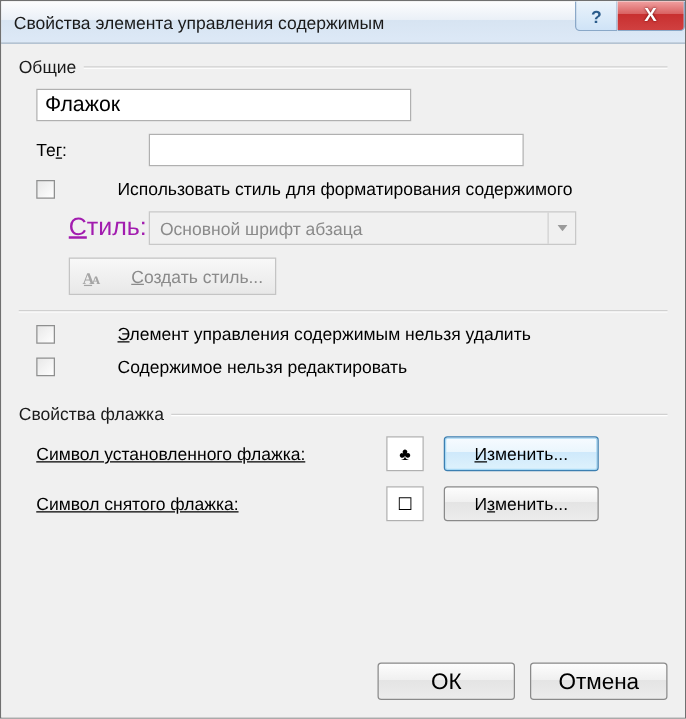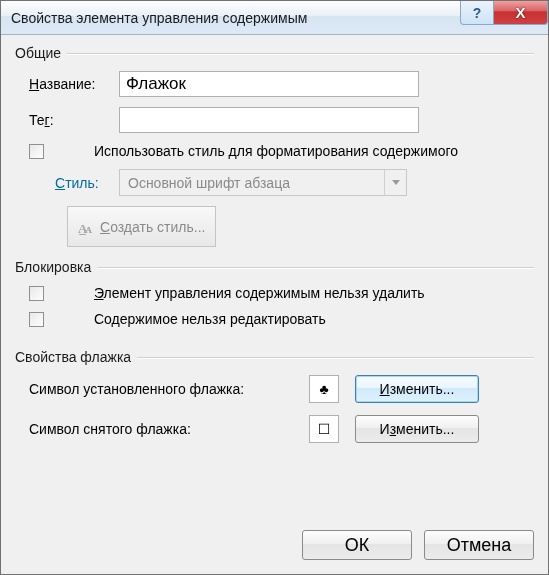--- a/index.html
+++ b/index.html
@@ -98,59 +98,59 @@
     width: 15px; height: 15px;
     border: 1px solid #8e8f8f;
     background: linear-gradient(to bottom right, #e8e8e8, #fefefe);
     margin-right: 10px;
     flex-shrink: 0;
   }
   .style-row {
     display: flex; align-items: center; margin: 4px 0 10px 26px;
   }
   .style-row .slabel {
-    width: 64px; font-size: 14px; color: #0369a1;
+    width: 64px; font-size: 20px; color: #a21caf;
   }
   .style-row .combo {
-    width: 288px; height: 27px;
+    width: 342px; height: 27px;
     border: 1px solid #c8c8c8;
     background: #f0f0f0;
     display: flex; align-items: center;
     color: #8a8a8a; font-size: 14px;
     padding-left: 8px;
     position: relative;
   }
   .style-row .combo .arrow {
     position: absolute; right: 0; top: 0;
     width: 22px; height: 100%;
     border-left: 1px solid #d0d0d0;
     display: flex; align-items: center; justify-content: center;
     color: #8a8a8a;
   }
   .style-row .combo .arrow svg { width: 8px; height: 5px; }
   .newstyle-btn {
-    margin-left: 38px;
-    height: 41px;
+    margin-left: 26px;
+    height: 30px;
     border: 1px solid #c4c4c4;
     background: linear-gradient(to bottom, #f8f8f8, #e8e8e8);
     color: #8a8a8a; font-size: 14px;
     padding: 0 10px 0 6px;
-    display: inline-flex; align-items: center; gap: 6px;
+    display: inline-flex; align-items: center; gap: 23px;
   }
   .newstyle-btn .icn {
     width: 20px; height: 20px; opacity: .55;
     font-family: Georgia, serif; font-weight: bold;
     display:flex; align-items:flex-end; justify-content:center;
     font-size: 13px; letter-spacing:-2px; color:#6a6a6a;
   }
   
   .sym-row {
     display: flex; align-items: center; margin-bottom: 12px; font-size: 14px;
   }
-  .sym-row .slbl { width: 280px; }
+  .sym-row .slbl { width: 280px; text-decoration: underline; }
   .sym-box {
     width: 30px; height: 28px;
     border: 1px solid #b0b0b0;
     background: #fff;
     display: flex; align-items: center; justify-content: center;
     font-size: 14px; margin-right: 16px;
   }
   .change-btn {
     width: 124px; height: 28px;
     border: 1px solid #8a8a8a;
@@ -195,21 +195,20 @@
 
   <div class="body">
 
     <div class="group">
       <div class="group-header">
         <span class="label">Общие</span>
         <span class="line"></span>
       </div>
       <div class="group-body">
         <div class="row">
-          <span class="lbl"><span class="u">Н</span>азвание:</span>
           <input type="text" value="Флажок" style="">
         </div>
         <div class="row">
           <span class="lbl">Те<span class="u">г</span>:</span>
           <input type="text" value="" style="">
         </div>
         <div class="check-row">
           <span class="checkbox"></span>
           <span>Использовать стиль для форматирования содержимого</span>
         </div>
@@ -226,21 +225,20 @@
         </div>
         <div class="newstyle-btn">
           <span class="icn">A̲ᴀ</span>
           <span><span class="u">С</span>оздать стиль...</span>
         </div>
       </div>
     </div>
 
     <div class="group">
       <div class="group-header">
-        <span class="label">Блокировка</span>
         <span class="line"></span>
       </div>
       <div class="group-body">
         <div class="check-row">
           <span class="checkbox"></span>
           <span><span class="u">Э</span>лемент управления содержимым нельзя удалить</span>
         </div>
         <div class="check-row">
           <span class="checkbox"></span>
           <span>Содержимое нельзя редактировать</span>

